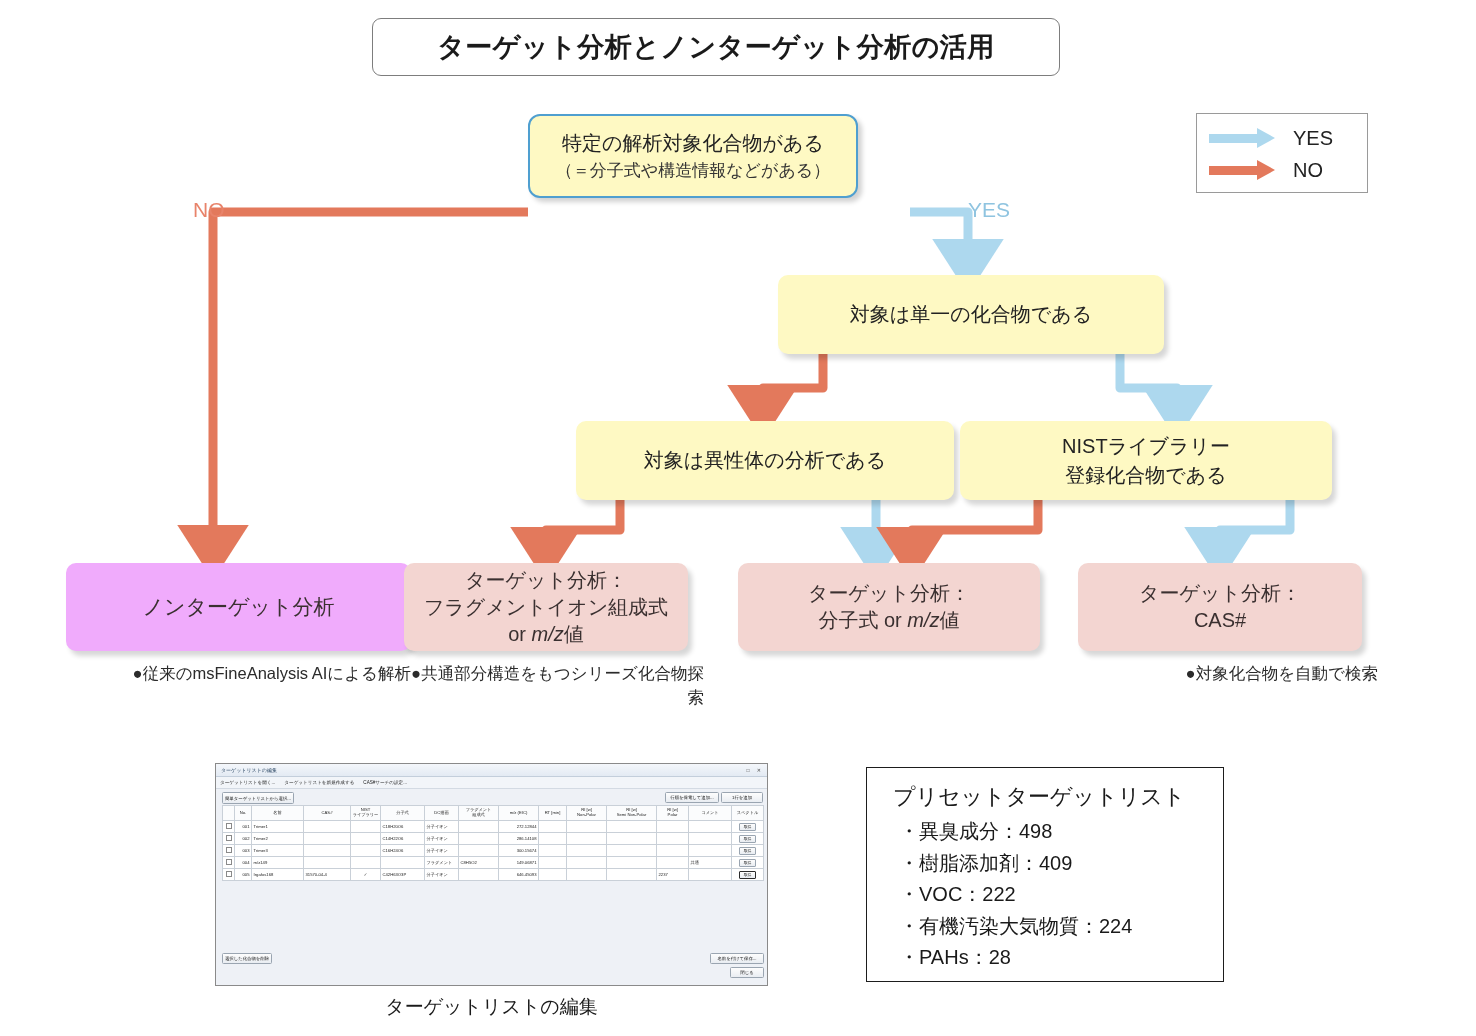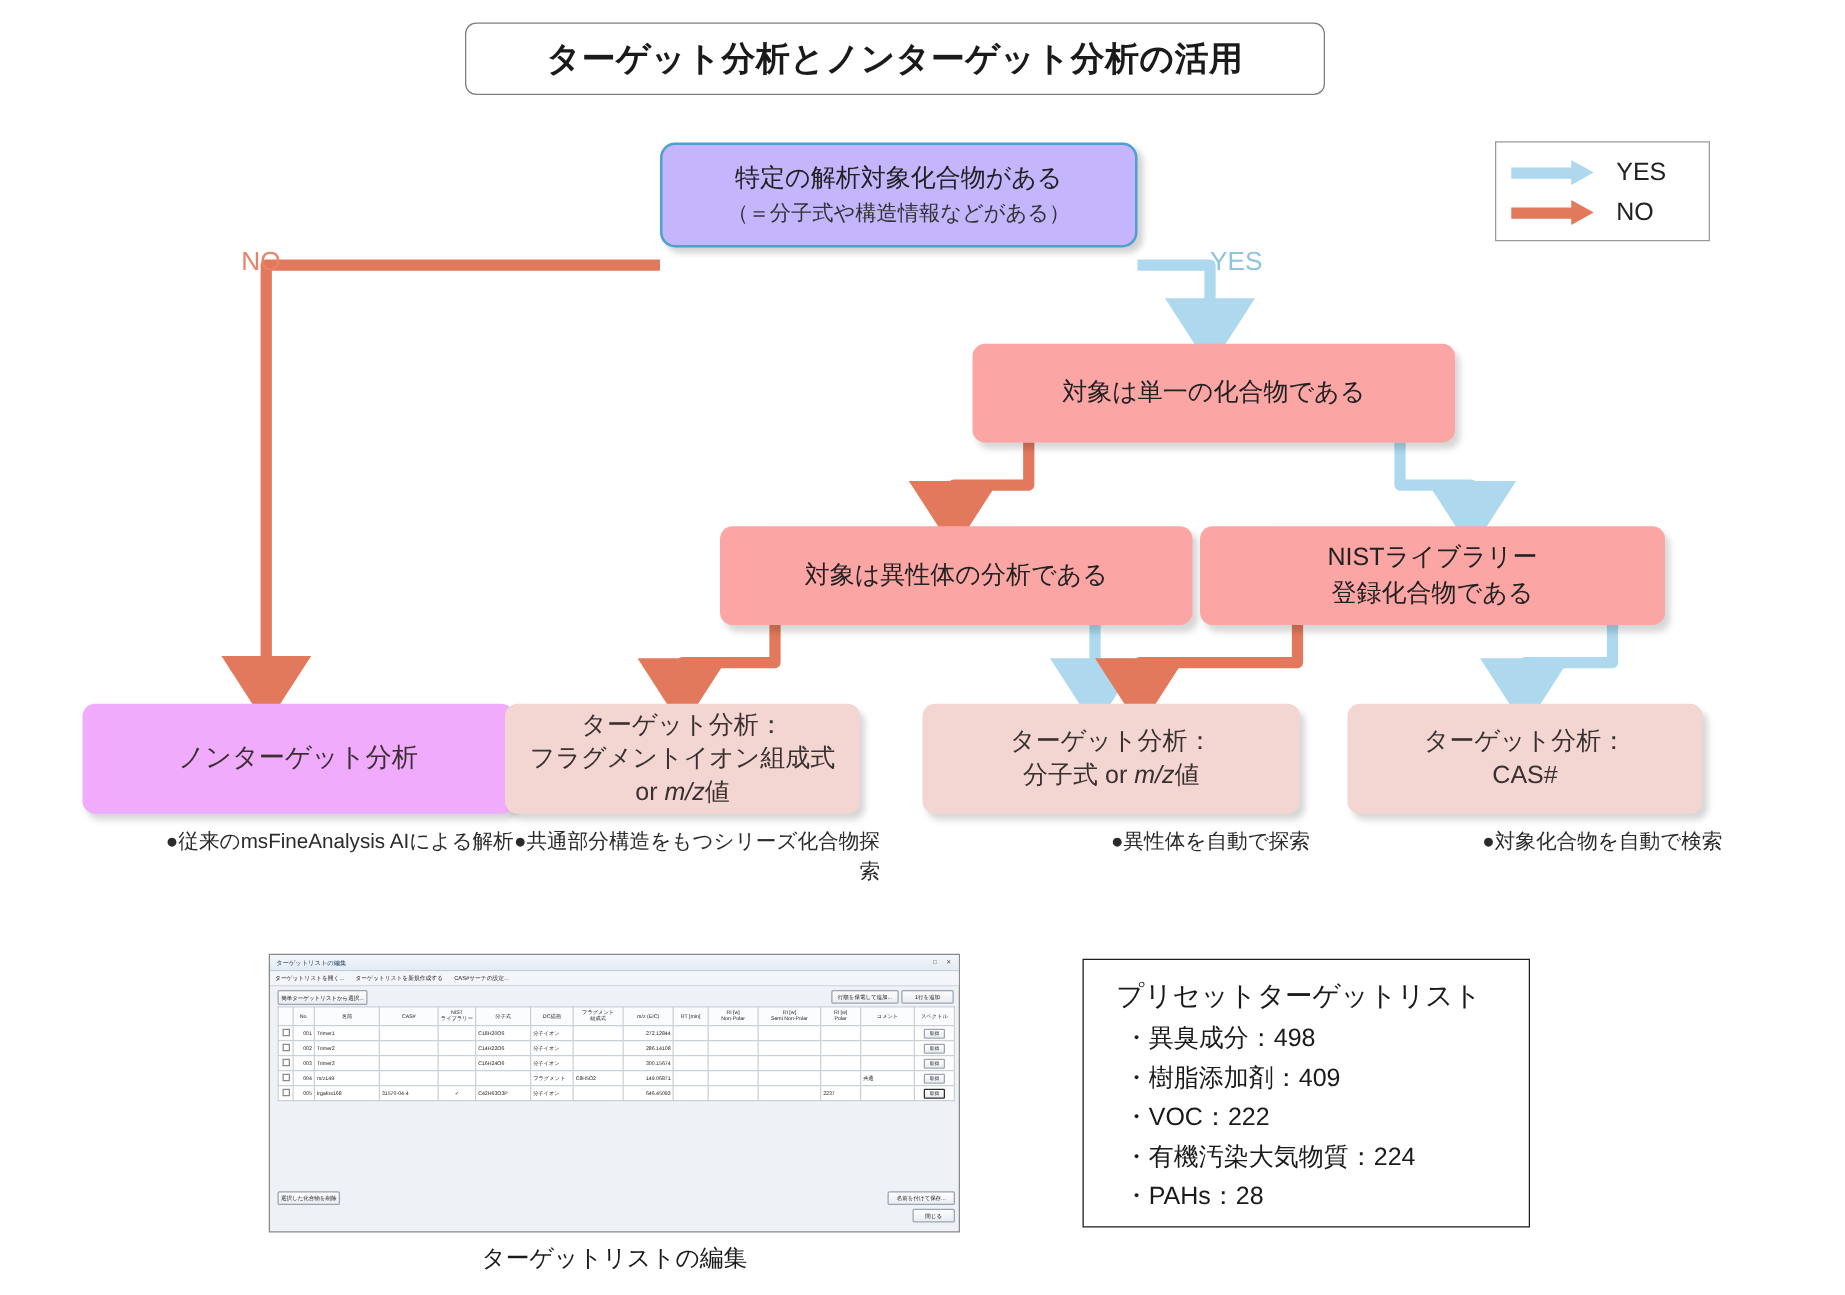--- a/index.html
+++ b/index.html
@@ -41,29 +41,29 @@
     box-sizing:border-box;
     display:flex;flex-direction:column;align-items:center;justify-content:center;
     text-align:center;line-height:1.35;
     border-radius:10px;
   }
   .node .l1{display:block;}
   .node .l2{display:block;}
   .node .l3{display:block;}
 
   #n-root{
-    left:528px;top:114px;width:382px;height:84px;
-    background:#c4b5fd;border:2px solid #4f9fd0;border-radius:12px;
+    left:528px;top:114px;width:330px;height:84px;
+    background:#fef9c3;border:2px solid #4f9fd0;border-radius:12px;
     box-shadow:4px 4px 5px rgba(0,0,0,.18);
   }
   #n-root .l1{font-size:20px;color:#222;margin-bottom:3px;}
   #n-root .l2{font-size:17px;color:#333;}
 
   .blue-node{
-    background:#fca5a5;
+    background:#fef9c3;
     box-shadow:4px 5px 5px rgba(0,0,0,.16);
     font-size:20px;color:#222;
   }
   #n-single{left:778px;top:275px;width:386px;height:79px;}
   #n-isomer{left:576px;top:421px;width:378px;height:79px;}
   #n-nist{left:960px;top:421px;width:372px;height:79px;}
   #n-nist .l1,#n-nist .l2{line-height:1.45;}
 
   .pink-node{
     background:#f3d5d1;
@@ -265,21 +265,20 @@
   <span class="l2">CAS#</span>
 </div>
 
 <div class="abs notes" id="notes-1">
   <span class="bl">●従来のmsFineAnalysis AIによる解析</span>
 </div>
 <div class="abs notes" id="notes-2">
   <span class="bl">●共通部分構造をもつシリーズ化合物探索</span>
 </div>
 <div class="abs notes" id="notes-3">
-  <span class="bl">●異性体を自動で探索</span>
 </div>
 <div class="abs notes" id="notes-4">
   <span class="bl">●対象化合物を自動で検索</span>
 </div>
 
 <div class="abs" id="preset">
   <div class="p-title">プリセットターゲットリスト</div>
   <div class="p-item">・異臭成分：498</div>
   <div class="p-item">・樹脂添加剤：409</div>
   <div class="p-item">・VOC：222</div>

